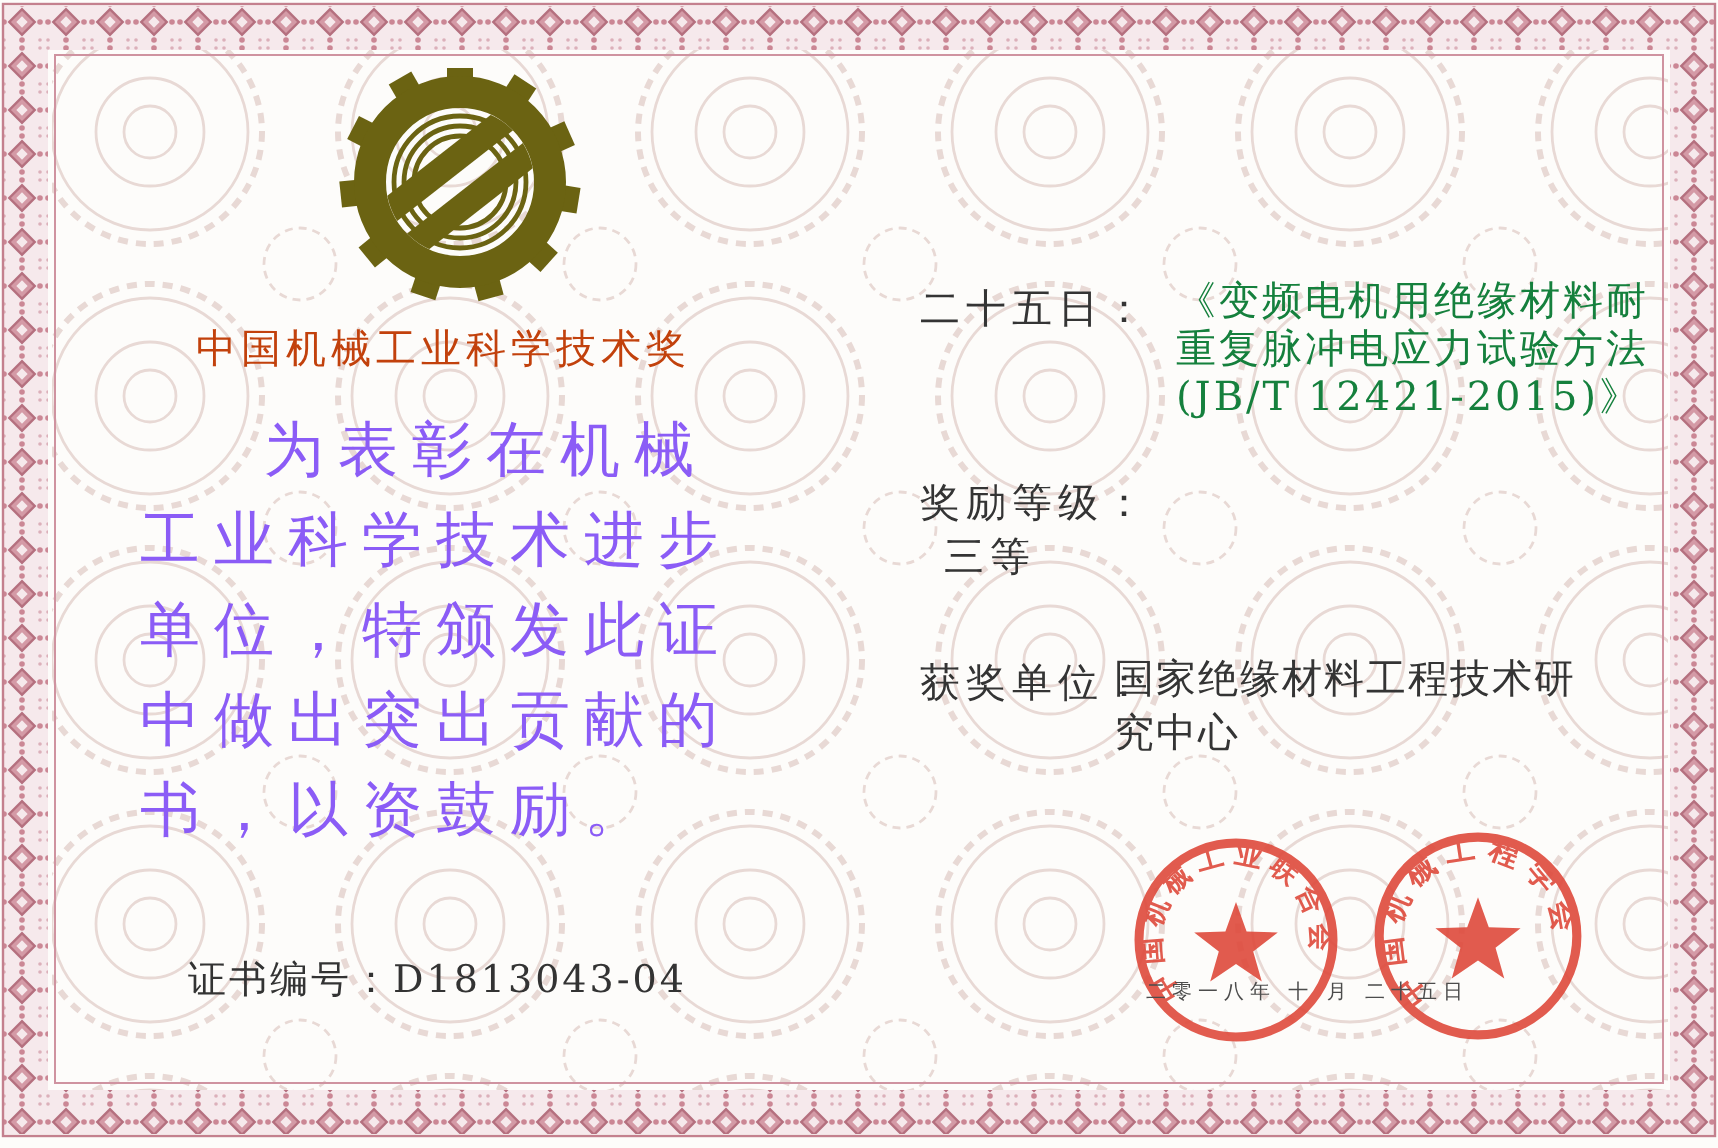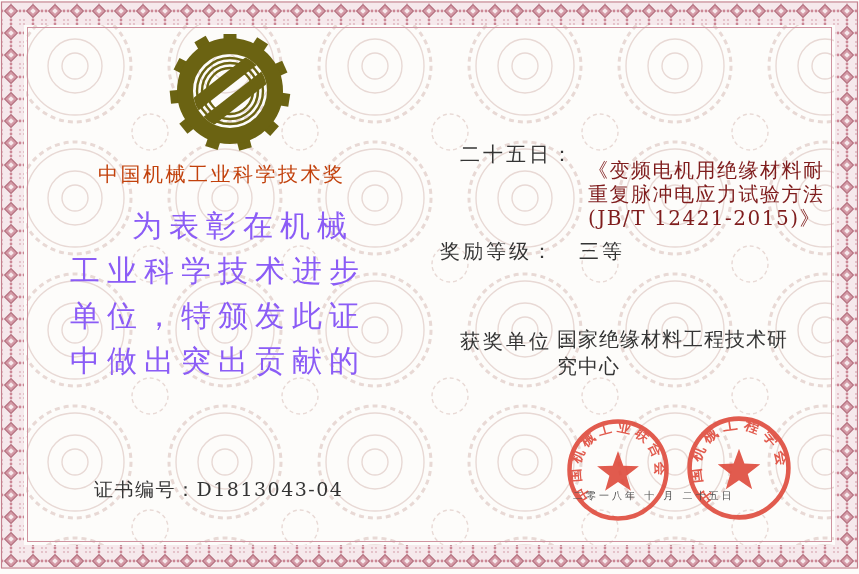--- a/index.html
+++ b/index.html
@@ -29,25 +29,25 @@
     font-size:19px;letter-spacing:1.5px;color:#333;
   }
   .field-label{
     font-family:"DejaVu Serif","Liberation Serif",serif;
     font-size:20px;letter-spacing:3px;color:#343434;white-space:nowrap;
   }
   .project-label{left:460px;top:141px;z-index:2;}
   .project-value{
     left:588px;top:138px;width:265px;z-index:2;
     font-family:"DejaVu Serif","Liberation Serif",serif;
-    font-size:20px;line-height:24px;letter-spacing:1.5px;color:#7f1d1d;margin-top:20px;
-  }
-  .grade-row{left:440px;top:238px;z-index:2;display:flex;}
+    font-size:20px;line-height:24px;letter-spacing:1.5px;color:#15803d;
+  }
+  .grade-row{left:460px;top:238px;z-index:2;display:flex;flex-direction:column;}
   .grade-value{
-    margin-left:24px;
+    margin-left:12px;
     font-family:"DejaVu Serif","Liberation Serif",serif;
     font-size:20px;letter-spacing:3px;color:#343434;
   }
   .winner-label{left:460px;top:328px;z-index:2;}
   .winner-value{
     left:557px;top:326px;width:300px;z-index:2;
     font-family:"DejaVu Serif","Liberation Serif",serif;
     font-size:20px;line-height:27px;letter-spacing:1px;color:#343434;
   }
   .seal{z-index:3;}
@@ -145,20 +145,21 @@
     </svg>
   </div>
 
   <div class="abs award-title">中国机械工业科学技术奖</div>
 
   <div class="abs body-text">
     <div class="body-line indent">为表彰在机械</div>
     <div class="body-line">工业科学技术进步</div>
     <div class="body-line">单位，特颁发此证</div>
     <div class="body-line">中做出突出贡献的</div>
+    <div class="body-line">书，以资鼓励。</div>
   </div>
 
   <div class="abs cert-no">
     <span>证书编号：</span><span>D1813043-04</span>
   </div>
 
   <div class="abs field-label project-label">二十五日：</div>
   <div class="abs project-value">
     <div>《变频电机用绝缘材料耐</div>
     <div>重复脉冲电应力试验方法</div>

